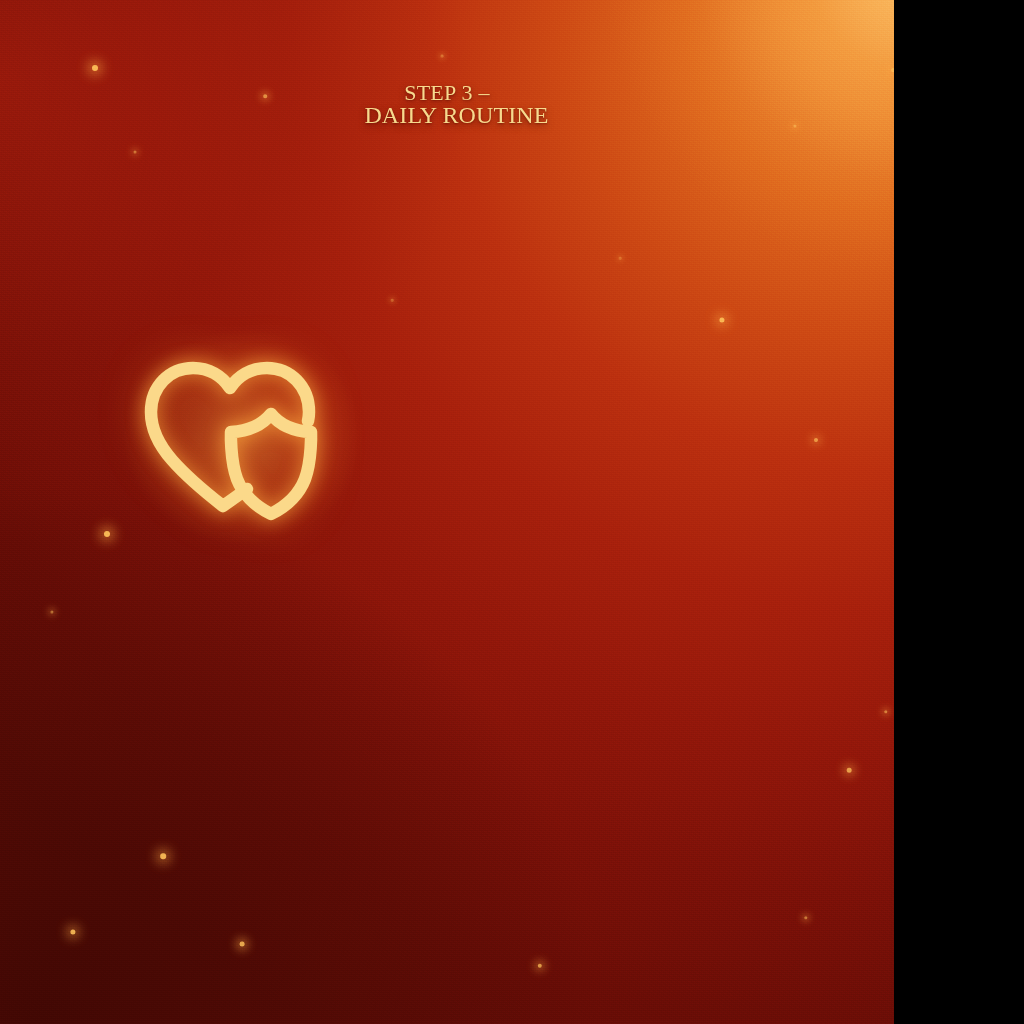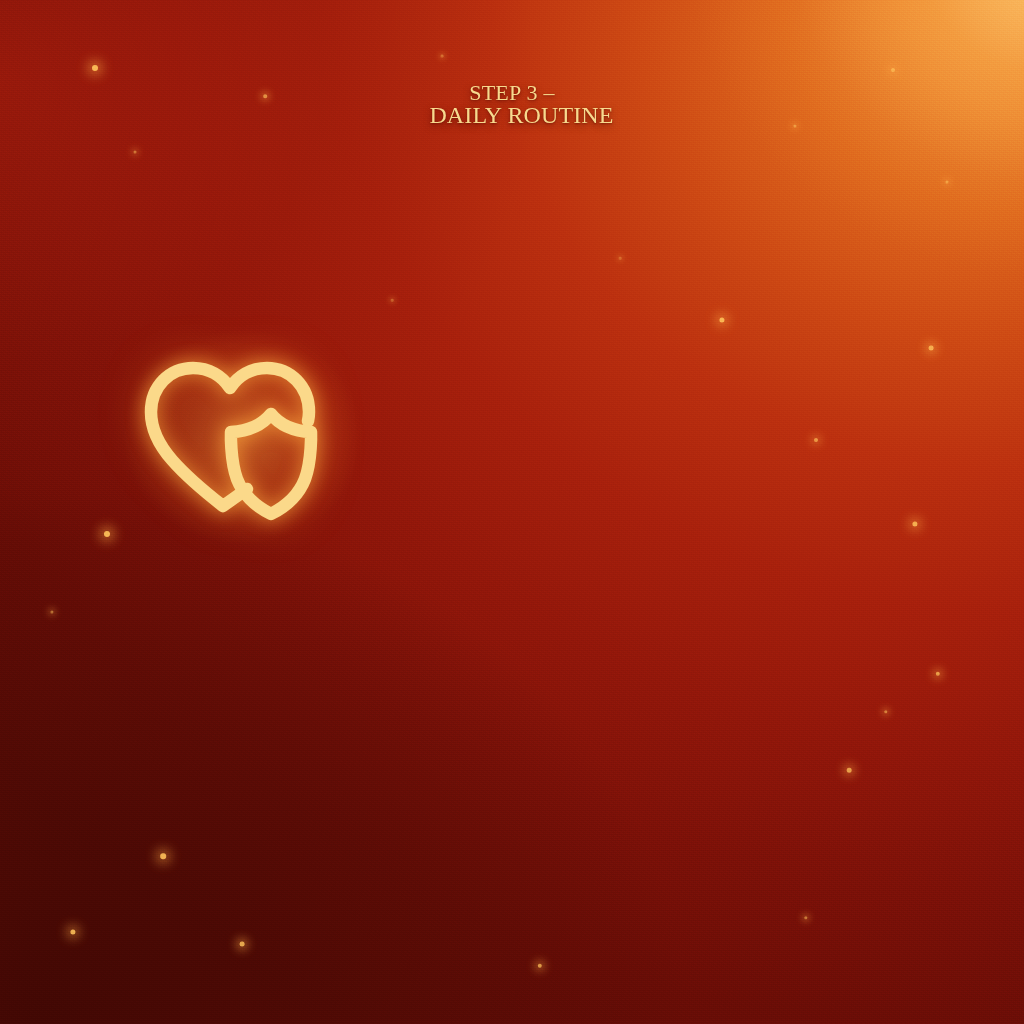--- a/index.html
+++ b/index.html
@@ -3,21 +3,21 @@
 <meta charset="utf-8">
 <title>Step 3 - Daily Routine</title>
 <style>
   html, body {
     margin: 0;
     padding: 0;
     background: #000;
   }
   #stage {
     position: relative;
-    width: 1024px;
+    width: 894px;
     height: 1024px;
     overflow: hidden;
     font-family: "Liberation Sans", sans-serif;
     background: #9A180B;
   }
 
   
   .bg-base {
     position: absolute;
     inset: 0;

